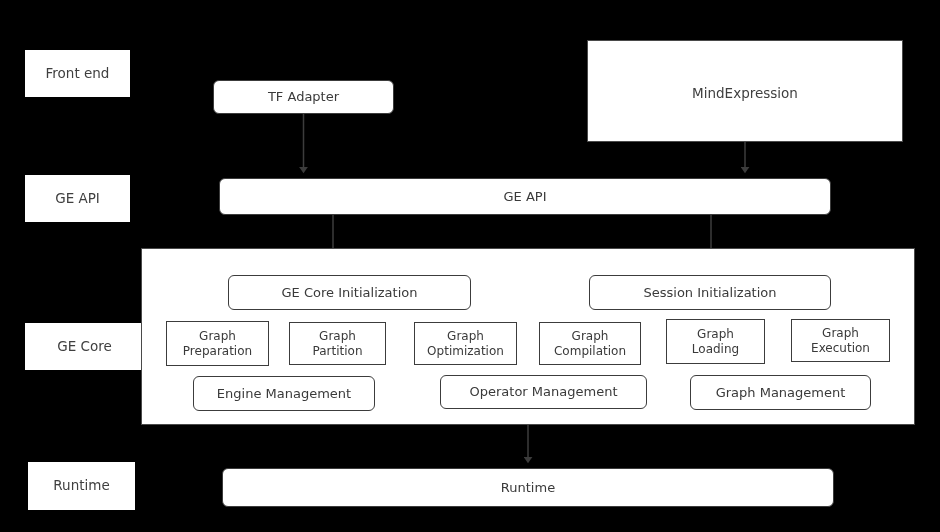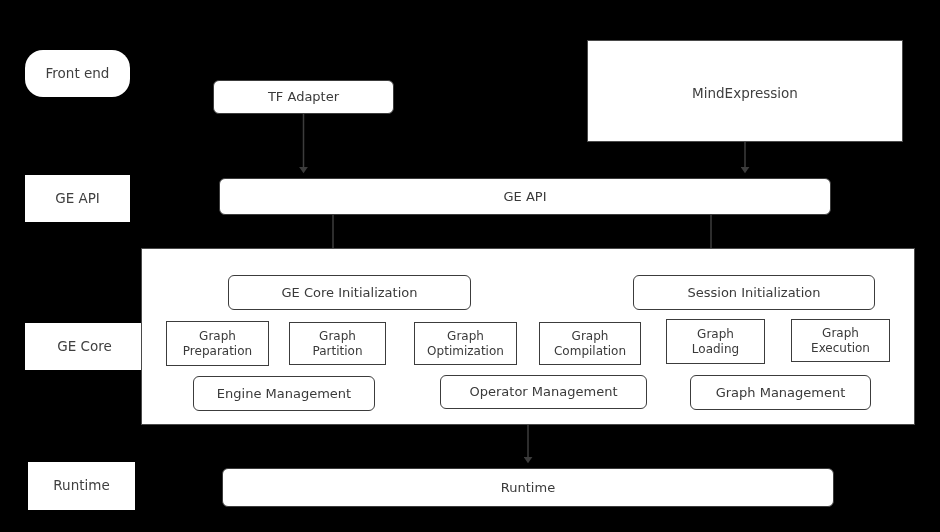--- a/index.html
+++ b/index.html
@@ -79,42 +79,42 @@
 
     <line x1="745" y1="128" x2="745" y2="170" stroke="#3c3c3c" stroke-width="1.5" marker-end="url(#arrowhead)"></line>
 
     <line x1="333" y1="214" x2="333" y2="267" stroke="#3c3c3c" stroke-width="1.5" marker-end="url(#arrowhead)"></line>
 
     <line x1="711" y1="214" x2="711" y2="267" stroke="#3c3c3c" stroke-width="1.5" marker-end="url(#arrowhead)"></line>
 
     <line x1="528" y1="424" x2="528" y2="460" stroke="#3c3c3c" stroke-width="1.5" marker-end="url(#arrowhead)"></line>
   </svg>
 
-  <div class="box stage-label" style="left:25px; top:50px; width:105px; height:47px;border-radius:18px;">Front end</div>
+  <div class="box stage-label" style="left:25px; top:50px; width:105px; height:47px;">Front end</div>
 
   <div class="box stage-label" style="left:25px; top:175px; width:105px; height:47px;">GE API</div>
 
   <div class="box stage-label" style="left:25px; top:323px; width:119px; height:47px;">GE Core</div>
 
   <div class="box stage-label" style="left:28px; top:462px; width:107px; height:48px;">Runtime</div>
 
 
   <div class="box stroked bar-label" style="left:213px; top:80px; width:181px; height:34px;">TF Adapter</div>
 
   <div class="box container-box" style="left:587px; top:40px; width:316px; height:102px;">
     <div class="container-title big-label" style="top:45px;">MindExpression</div>
   </div>
 
   <div class="box stroked bar-label" style="left:219px; top:178px; width:612px; height:37px;">GE API</div>
 
   <div class="box container-box" style="left:141px; top:248px; width:774px; height:177px;"></div>
 
   <div class="box stroked bar-label" style="left:228px; top:275px; width:243px; height:35px;">GE Core Initialization</div>
 
-  <div class="box stroked bar-label" style="left:589px; top:275px; width:242px; height:35px;margin-left:44px;">Session Initialization</div>
+  <div class="box stroked bar-label" style="left:589px; top:275px; width:242px; height:35px;">Session Initialization</div>
 
   <div class="box stroked unit-label" style="left:166px; top:321px; width:103px; height:45px;">Graph
 Preparation</div>
 
   <div class="box stroked unit-label" style="left:289px; top:322px; width:97px; height:43px;">Graph
 Partition</div>
 
   <div class="box stroked unit-label" style="left:414px; top:322px; width:103px; height:43px;">Graph
 Optimization</div>
 

